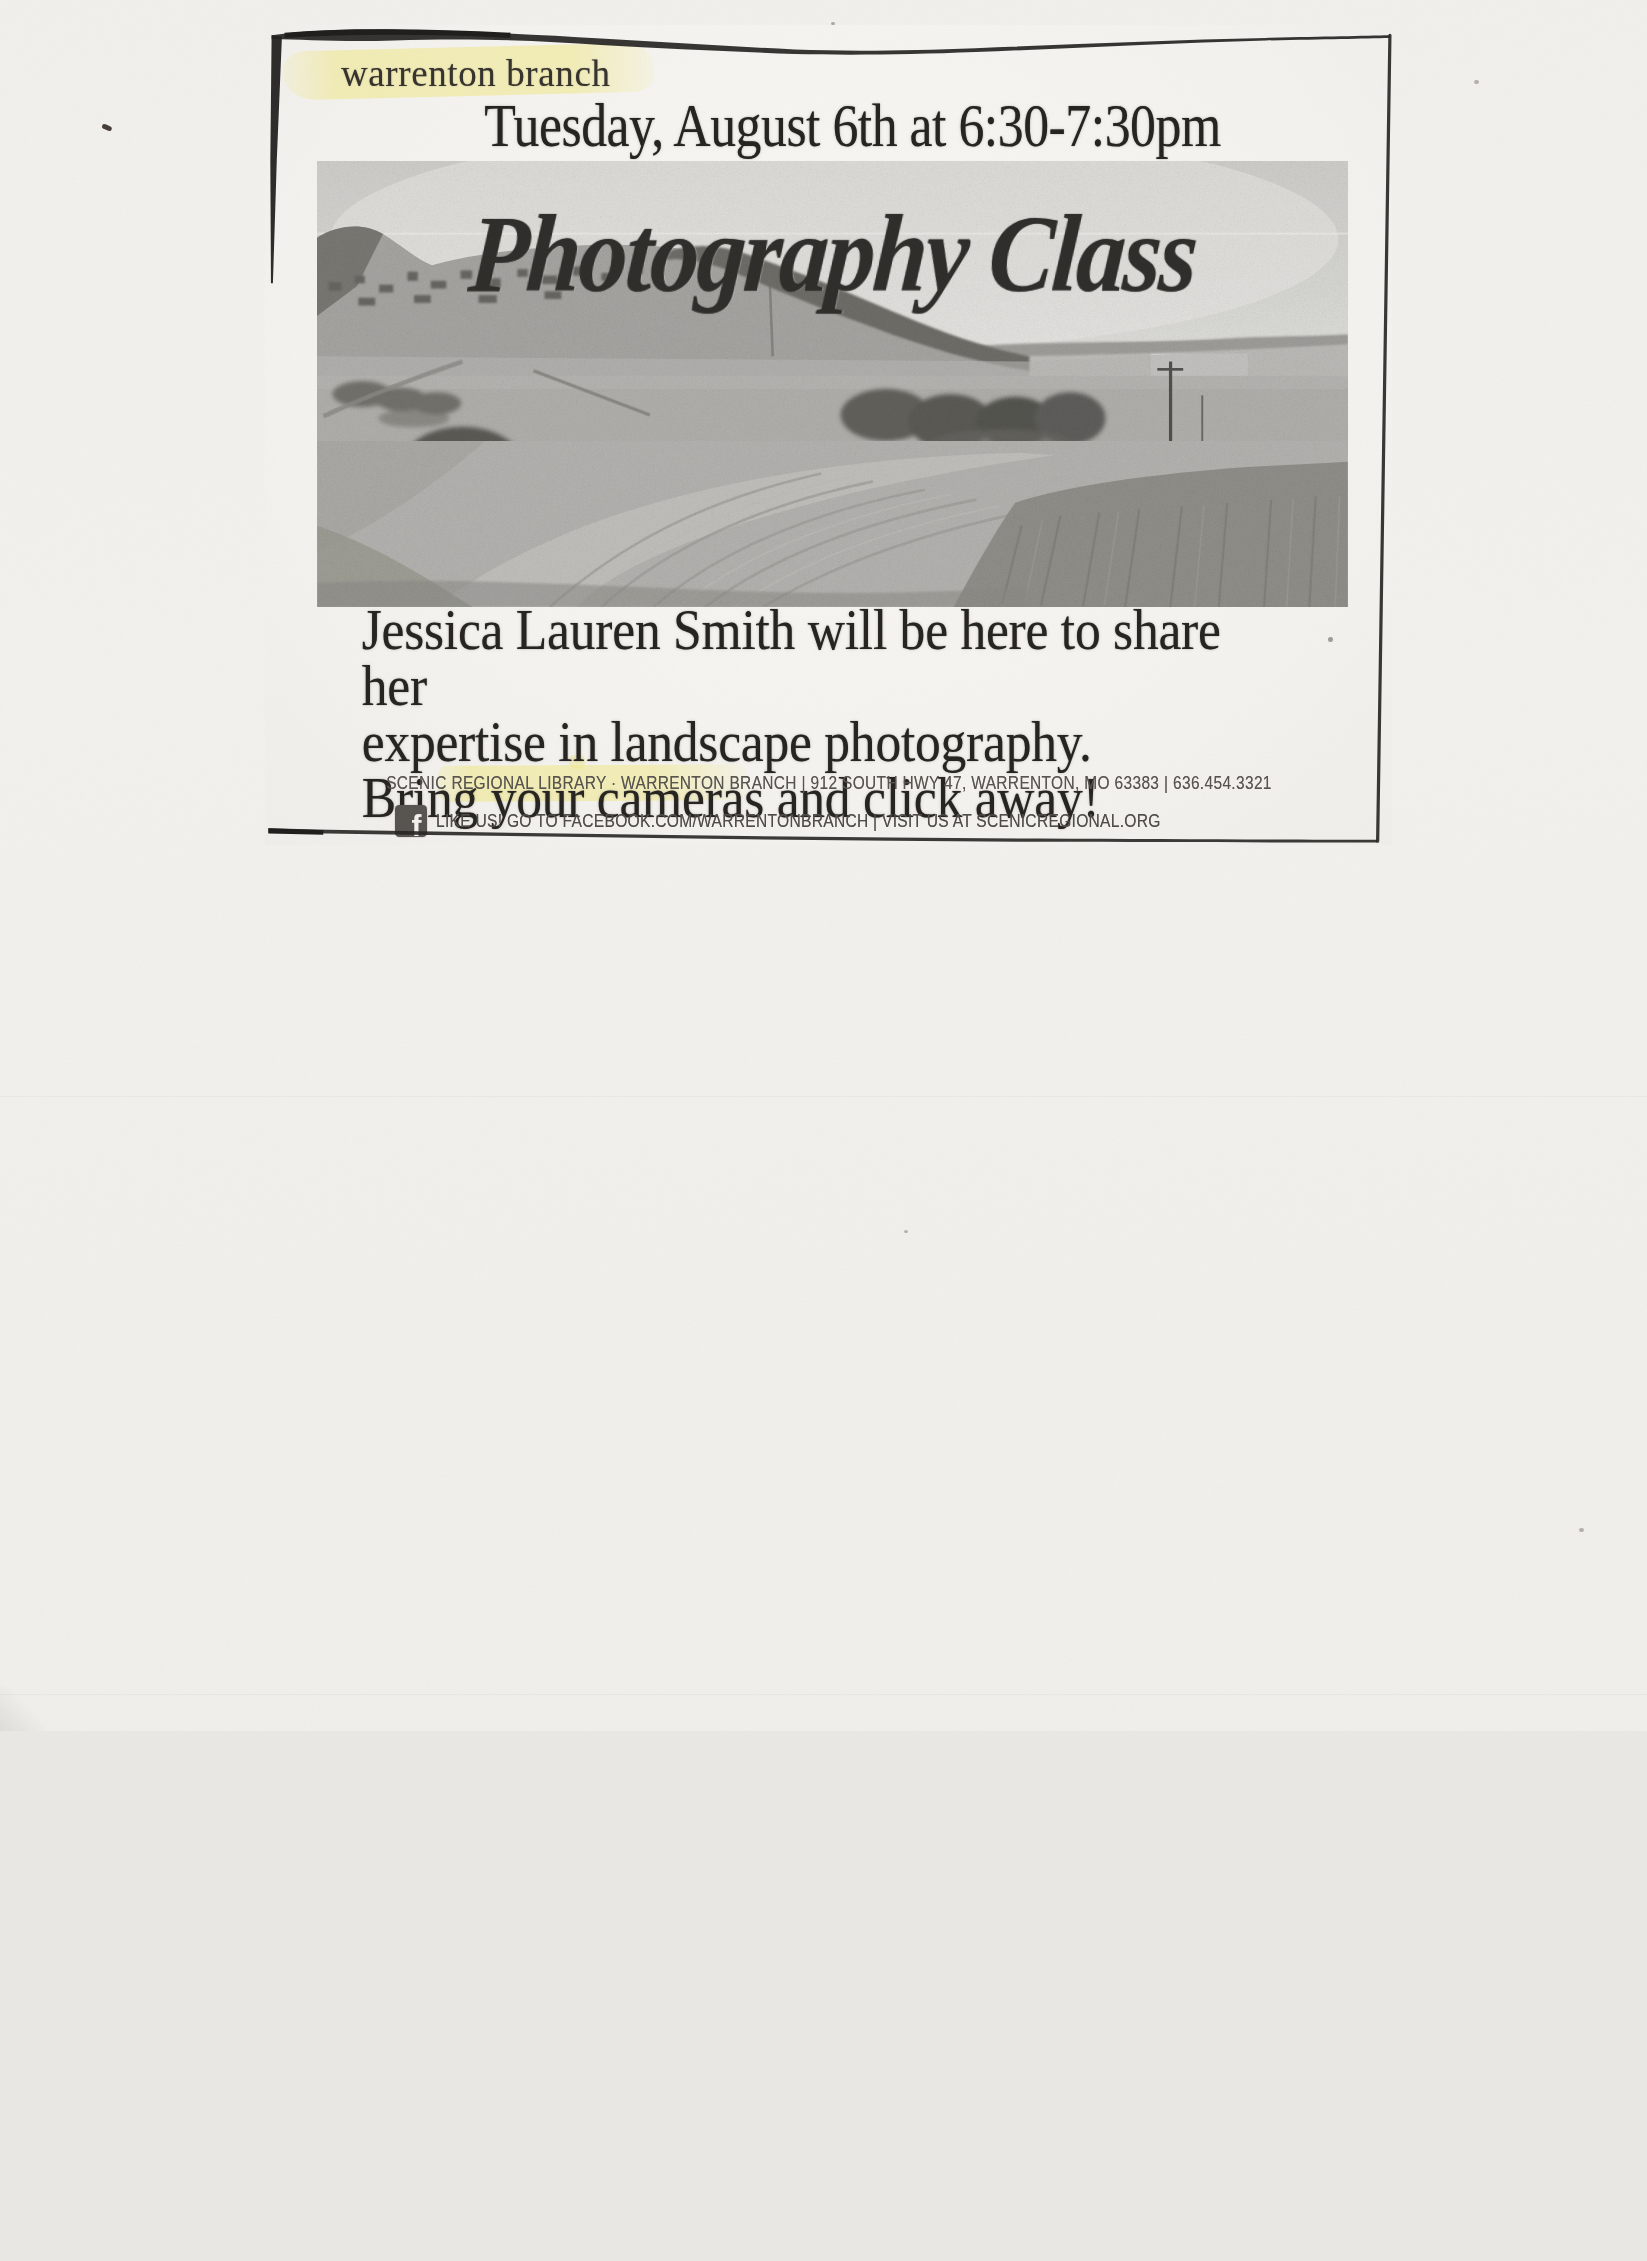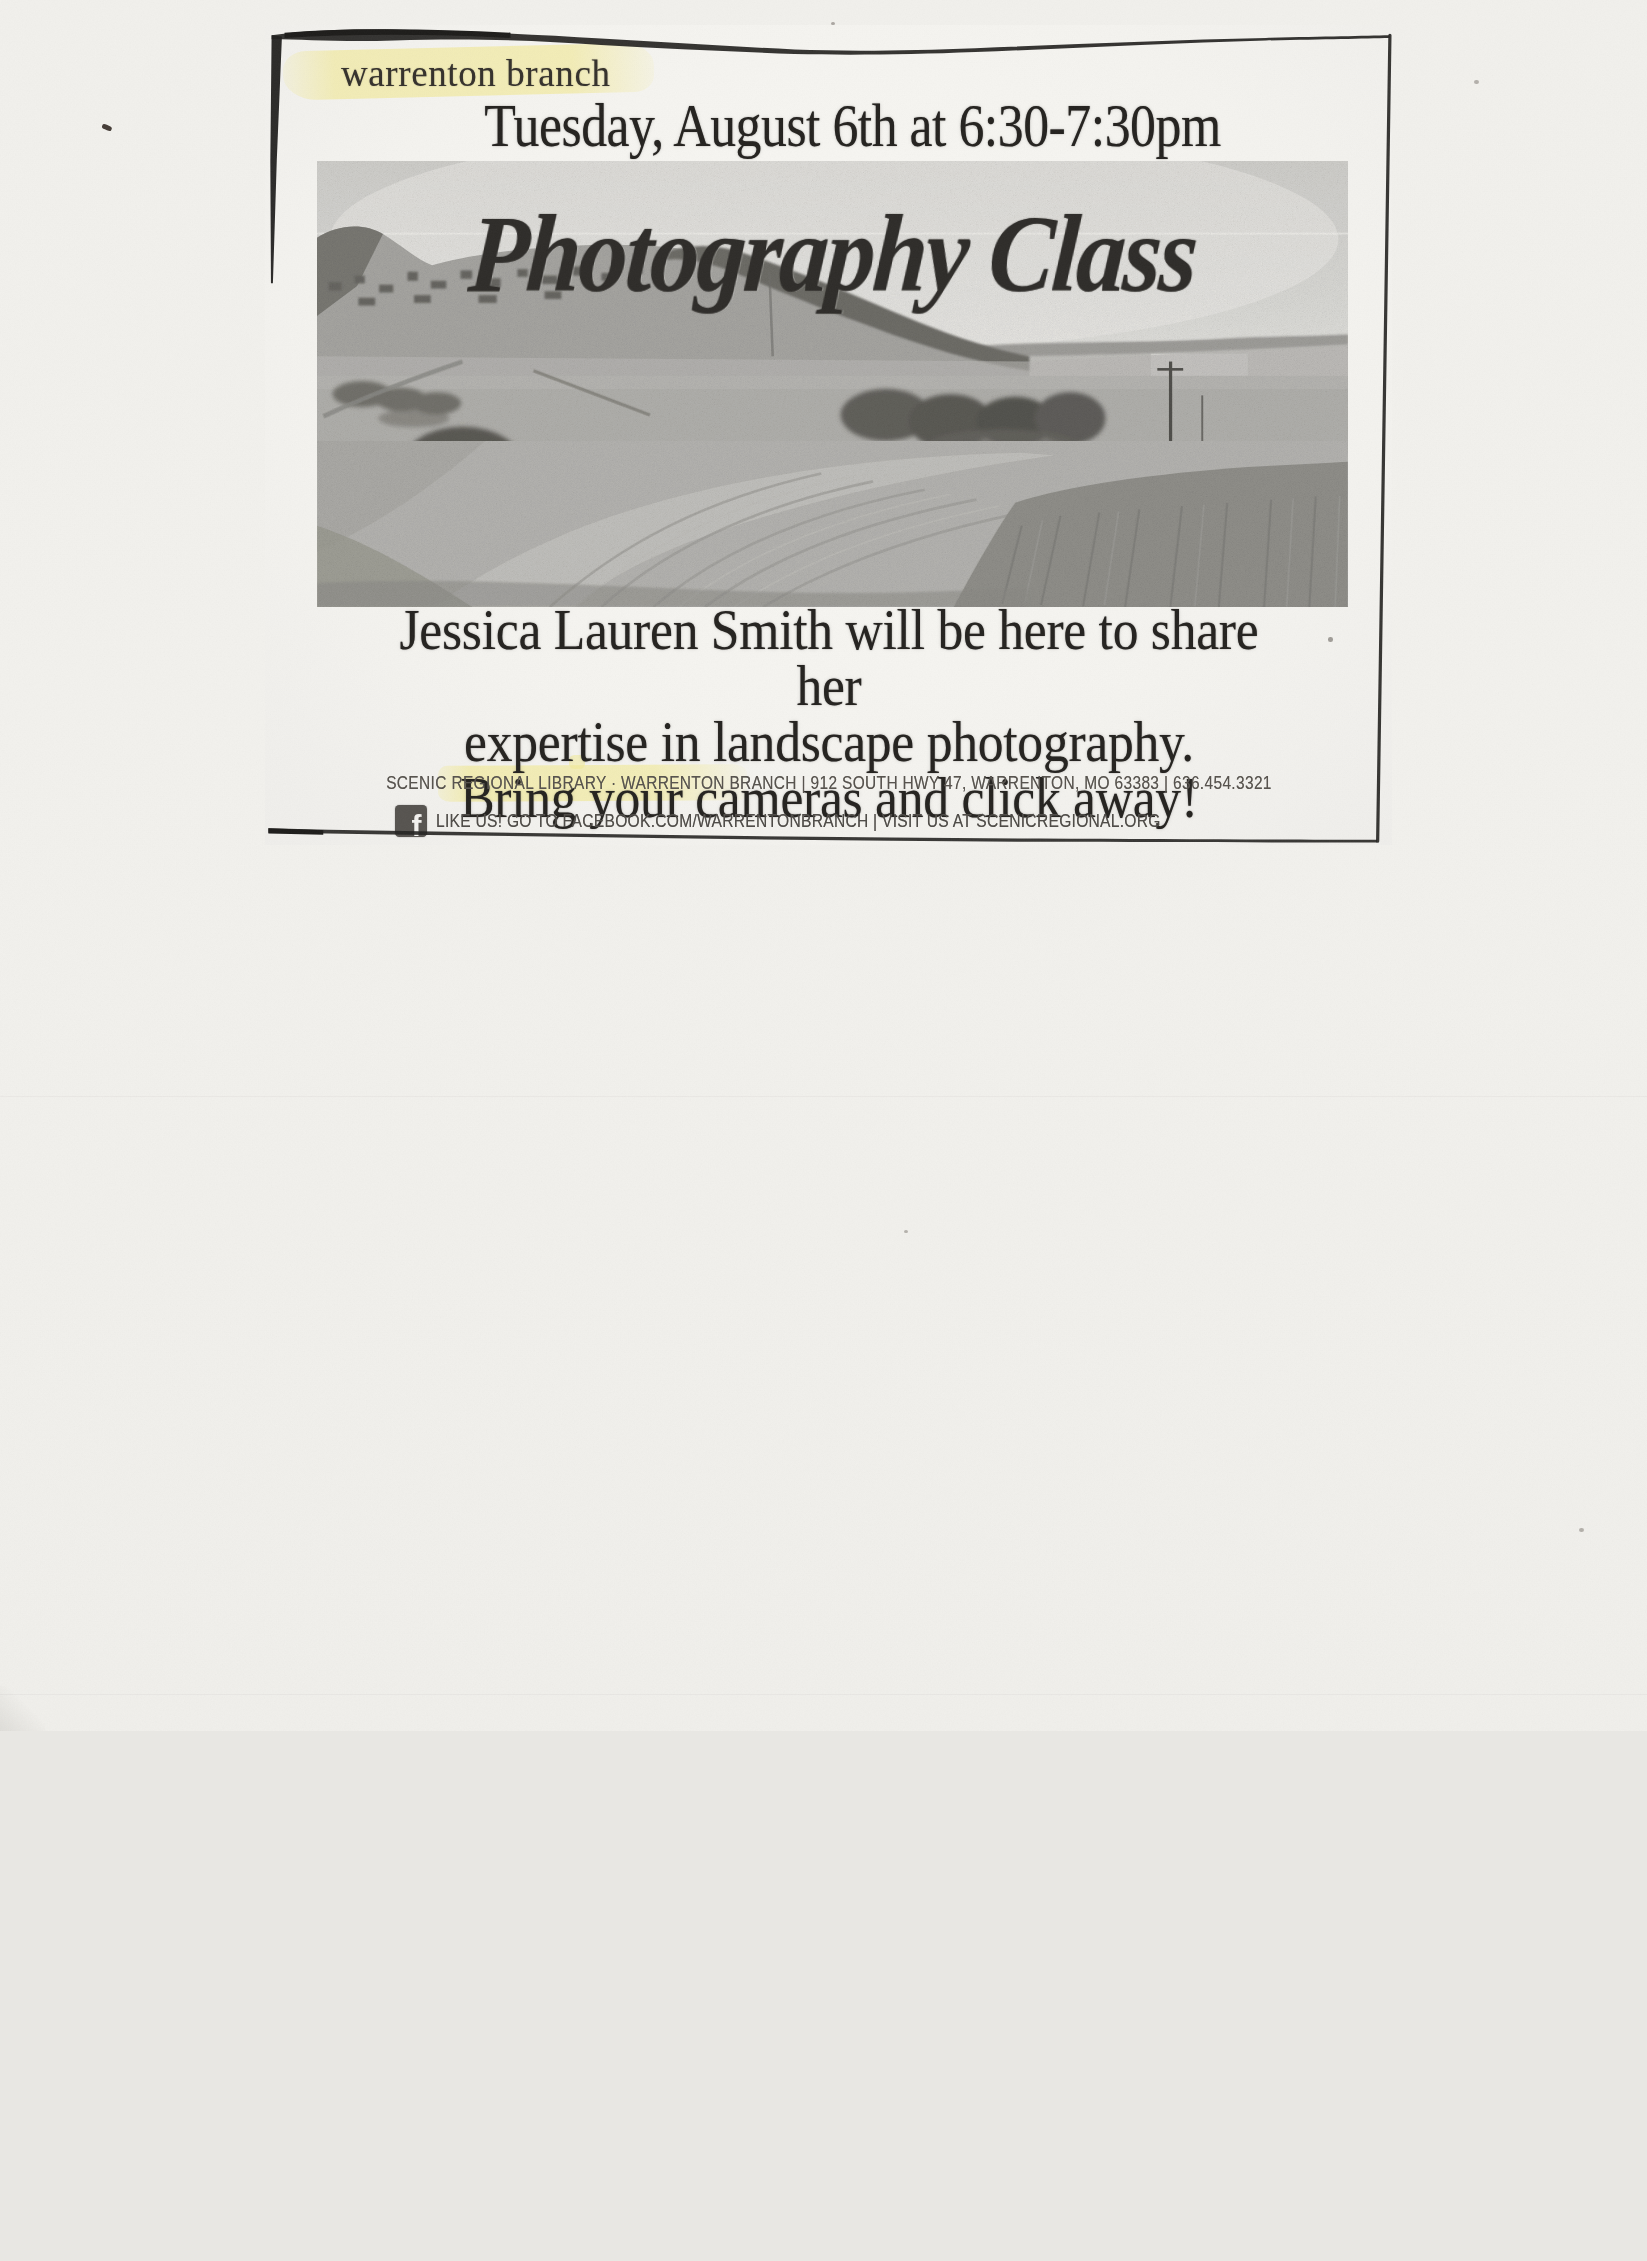--- a/index.html
+++ b/index.html
@@ -35,21 +35,21 @@
   .photo{position:absolute;left:52px;top:136px;width:1031px;height:446px;overflow:hidden;background:#cfcecb;}
   .photo-svg{position:absolute;left:0;top:0;width:100%;height:100%;filter:contrast(.93) brightness(1.01);}
   .photo-title{
     position:absolute;left:0;top:31px;width:100%;text-align:center;
     font-family:"Liberation Serif", serif;font-style:italic;font-weight:700;
     font-size:109px;color:#2e2c29;letter-spacing:-2.6px;
     transform:skewX(-4deg) scaleX(.9);transform-origin:50% 50%;
     text-shadow:0 0 1.3px rgba(40,38,35,.55), 1.3px 0 0 rgba(244,243,240,.28);
   }
   
-  .body-text{position:absolute;left:39px;top:577px;width:1050px;text-align:center;}
+  .body-text{position:absolute;left:39px;top:577px;width:1050px;text-align:left;}
   .body-line{
     display:block;font-size:58px;line-height:56px;color:#24221f;letter-spacing:-0.3px;
     transform:scaleX(.89);transform-origin:50% 50%;
     text-shadow:0 0 1.3px rgba(40,36,32,.55),0 0 4.5px rgba(40,36,32,.10);
   }
   
   .hl-footer{
     left:173px;top:740px;width:309px;height:36px;border-radius:9px 14px 7.8px 13px/9px;
     background:linear-gradient(90deg, rgba(242,235,160,.30) 0%, rgba(241,233,150,.66) 10%, rgba(241,233,150,.62) 70%, rgba(243,236,165,.10) 100%);
     transform:rotate(-.3deg);

